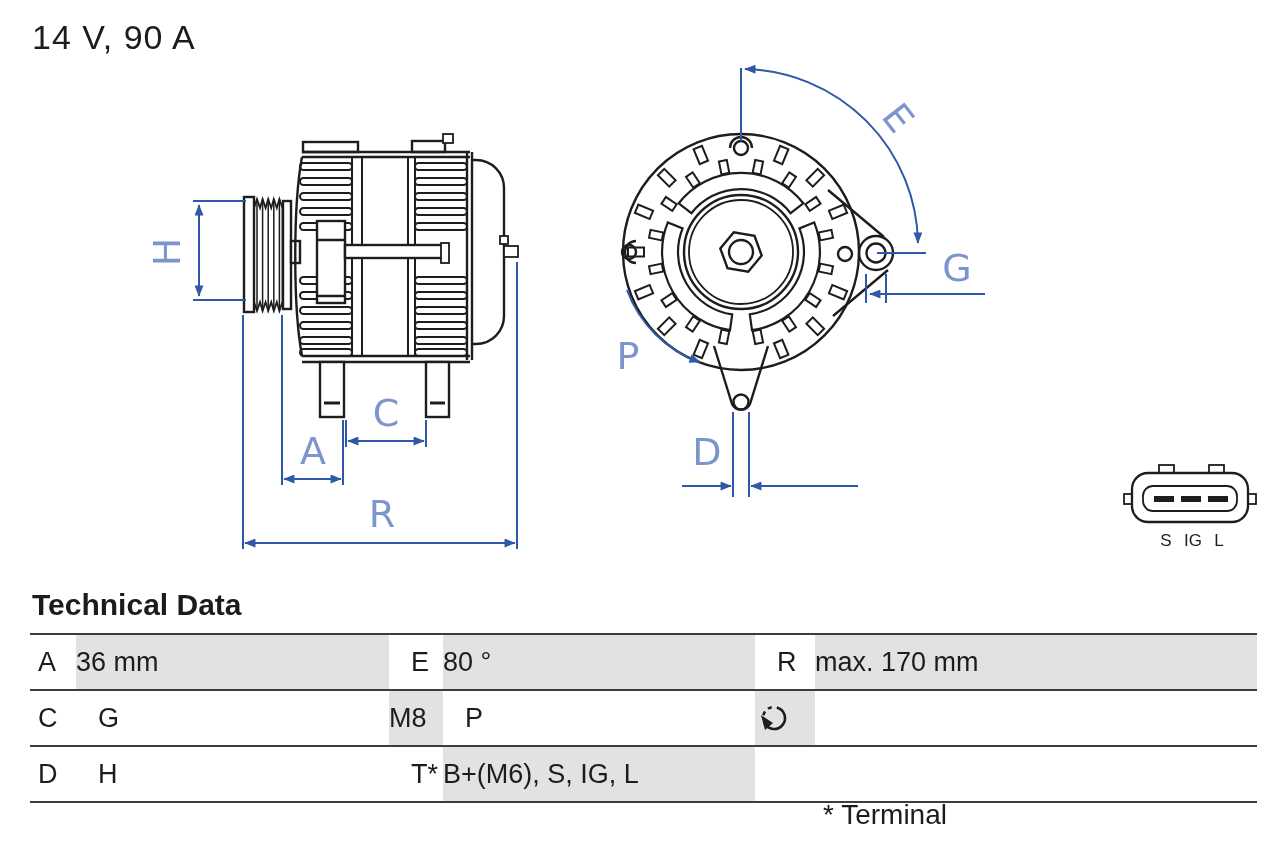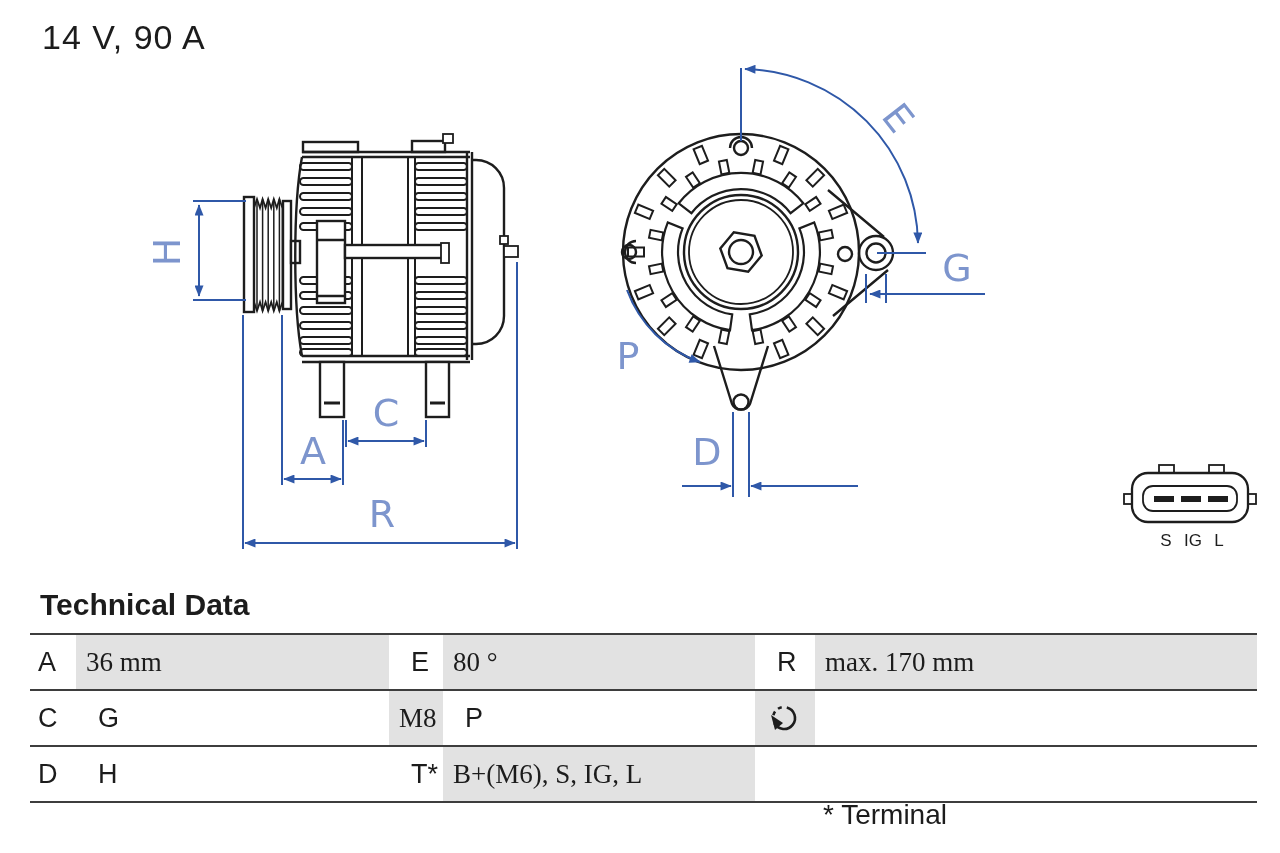--- a/index.html
+++ b/index.html
@@ -1,34 +1,34 @@
 <!DOCTYPE html>
 <html><head>
 <meta charset="utf-8">
 <style>
   html,body{margin:0;padding:0;background:#ffffff;}
   body{width:1280px;height:853px;position:relative;overflow:hidden;
        font-family:"Liberation Sans","DejaVu Sans",sans-serif;color:#1c1c1c;}
 
-  .page-title{position:absolute;left:42px;top:18px;font-size:34px;font-weight:400;
+  .page-title{position:absolute;left:32px;top:18px;font-size:34px;font-weight:400;
               letter-spacing:1px;color:#1c1c1c;}
 
   .drawing{position:absolute;left:0;top:0;}
 
   
-  .tech-heading{position:absolute;left:40px;top:588px;font-size:30px;font-weight:700;color:#1c1c1c;}
+  .tech-heading{position:absolute;left:32px;top:588px;font-size:30px;font-weight:700;color:#1c1c1c;}
   .tech-table{position:absolute;left:30px;top:633px;width:1227px;
               border-top:2px solid #3d3d3d;border-bottom:2px solid #3d3d3d;}
   .t-row{display:grid;grid-template-columns:46px 313px 54px 312px 60px 442px;
          height:54px;align-items:stretch;}
   .t-row + .t-row{border-top:2px solid #3d3d3d;}
   .cell{display:flex;align-items:center;font-size:27px;}
   .lbl{background:#ffffff;padding-left:8px;}
   .lbl2{padding-left:22px;}
-  .val{background:#e2e2e2;padding-left:10px;font-family:Liberation Serif, serif;}
+  .val{background:#e2e2e2;}
   .footnote{position:absolute;left:823px;top:799px;font-size:28px;color:#1c1c1c;}
 
   .rot-icon{display:inline-block;margin-left:2px;}
 </style>
 </head>
 <body>
 
 <div class="page-title">14 V, 90 A</div>
 
 <svg class="drawing" width="1280" height="580" viewBox="0 0 1280 580">

